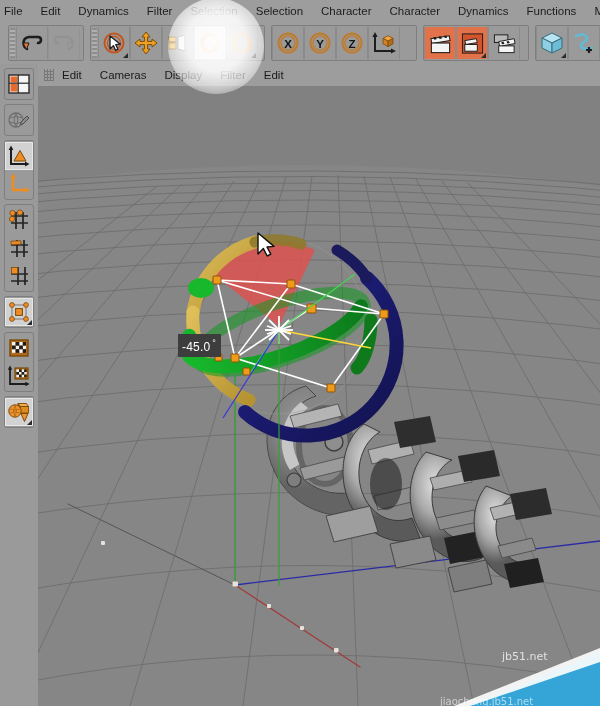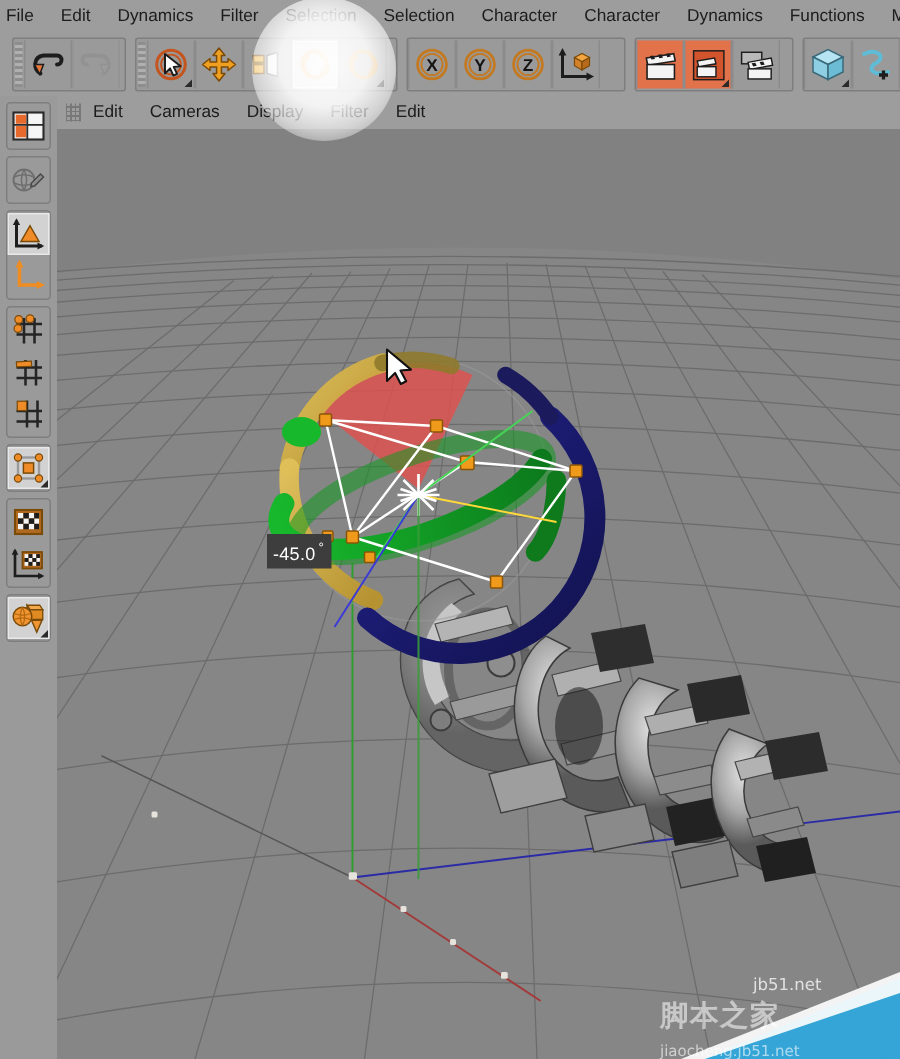--- a/index.html
+++ b/index.html
@@ -97,21 +97,21 @@
 
   
   .viewport{
     position:absolute;left:38px;top:86px;width:562px;height:620px;
     overflow:hidden;background:#828282;
   }
   .vpsvg{position:absolute;left:0;top:0;}
 
   
   .angle-tip{
-    position:absolute;left:140px;top:270px;
+    position:absolute;left:140px;top:248px;
     background:#3d3d3d;color:#ffffff;
     font-size:12px;line-height:16px;
     padding:1px 5px 2px 4px;
     font-family:"Liberation Sans",sans-serif;
     white-space:nowrap;
     letter-spacing:.2px;
   }
   .angle-tip .deg{font-size:9px;vertical-align:super;margin-left:2px;}
 
   
@@ -666,20 +666,19 @@
     <div class="angle-tip">
       <span>-45.0</span><span class="deg">°</span>
     </div>
 
     <div class="watermark">
       <svg class="wm-band" viewBox="0 0 170 70">
         <path d="M170 0 L170 70 L38 70 L170 16 Z" fill="#2ea8dd" opacity=".93"></path>
         <path d="M170 12 L170 26 L40 70 L24 70 Z" fill="#ffffff" opacity=".9"></path>
       </svg>
       <div class="wm-url">jb51.net</div>
-      <div class="wm-text">脚本之家</div>
       <div class="wm-sub">jiaocheng.jb51.net</div>
     </div>
   </div>
 
   <div class="spotlight"></div>
 
 </div>
 
 </body></html>

